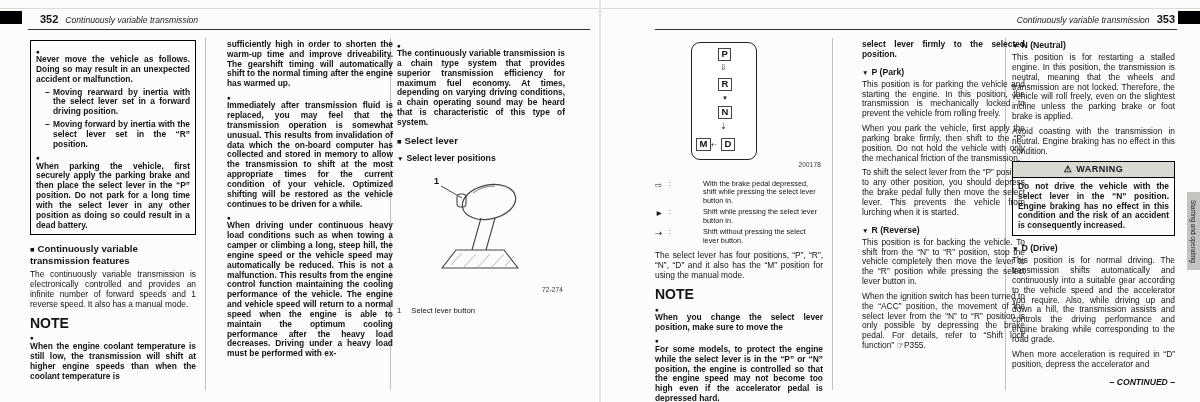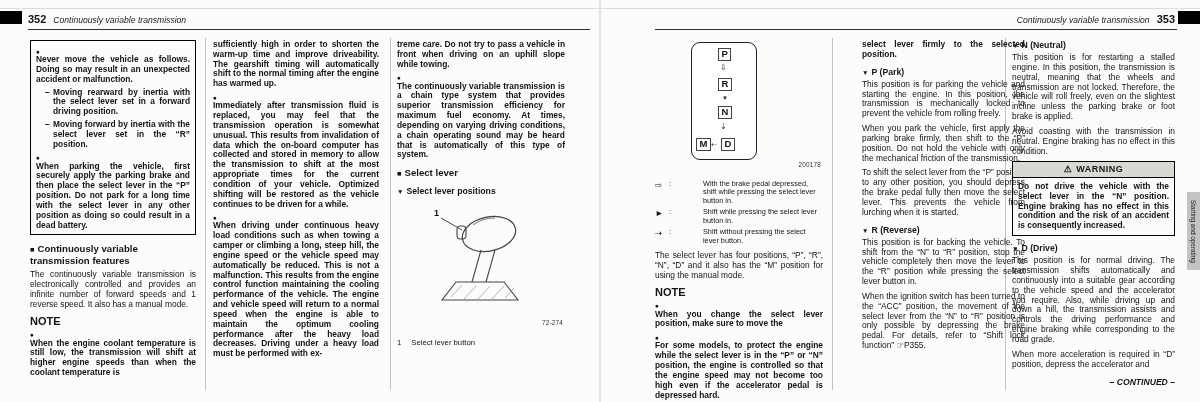--- a/index.html
+++ b/index.html
@@ -29,21 +29,21 @@
   .dash-item { display:flex; margin:0 0 3px 9px; font-weight:700; }
   .dash-marker { flex:0 0 8px; }
 
   .cont { font-weight:700; margin-bottom:3px; }
   .para { margin-bottom:5px; }
 
   .h2 { font-weight:700; font-size:9.6px; line-height:1.16; margin:7px 0 4px; text-align:left; }
   .h2 .mk { font-size:7.5px; margin-right:3px; }
   .h3 { font-weight:700; font-size:8.7px; margin:7px 0 3px; text-align:left; }
   .h3 .mk { font-size:6.5px; margin-right:3px; }
-  .note-label { font-weight:700; font-size:11px; margin:5px 0 2px; text-align:left; }
+  .note-label { font-weight:700; font-size:14px; margin:5px 0 2px; text-align:left; }
 
   .lever-fig { position:relative; height:130px; margin:4px 0 2px; }
   .fig-code { position:absolute; right:2px; bottom:4px; font-size:6.4px; color:#333; letter-spacing:0.2px; }
   .fig-caption { display:flex; gap:10px; font-size:7.7px; margin-top:8px; text-align:left; }
 
   .gate-fig { position:relative; height:132px; margin:4px 0 8px; }
   .gate-box { position:absolute; left:36px; top:2px; width:66px; height:118px; border:1.6px solid #222; border-radius:9px; background:#fff; }
   .gl { position:absolute; font-weight:700; font-size:9.5px; line-height:1.15; border:1px solid #444; padding:0 2.5px; background:#fff; }
   .ga { position:absolute; font-size:8px; line-height:1; color:#222; }
 
@@ -64,21 +64,21 @@
 </style>
 </head>
 <body>
 
 <div class="spread">
 
   <div class="top-edge"></div>
   <div class="corner left"></div>
   <div class="corner right"></div>
 
-  <div class="page-header" style="left:28px;">
+  <div class="page-header" style="left:40px;">
     <span class="pnum">352</span>
     <span class="ptitle">Continuously variable transmission</span>
   </div>
   <div class="hrule" style="left:28px; width:562px;"></div>
 
   <div class="page-header" style="left:655px; width:520px; justify-content:flex-end;">
     <span class="ptitle">Continuously variable transmission</span>
     <span class="pnum">353</span>
   </div>
   <div class="hrule" style="left:655px; width:522px;"></div>
@@ -114,37 +114,36 @@
     </div>
     <div class="para">The continuously variable transmission is electronically controlled and provides an infinite number of forward speeds and 1 reverse speed. It also has a manual mode.</div>
 
     <div class="note-label">NOTE</div>
     <div class="bullet-item">
       <span class="bullet-marker">●</span>
       <span class="bullet-text">When the engine coolant temperature is still low, the transmission will shift at higher engine speeds than when the coolant temperature is</span>
     </div>
   </div>
 
-  <div class="col" style="left:213px; width:166px;">
+  <div class="col" style="left:227px; width:166px;">
     <div class="cont">sufficiently high in order to shorten the warm-up time and improve driveability. The gearshift timing will automatically shift to the normal timing after the engine has warmed up.</div>
     <div class="bullet-item">
       <span class="bullet-marker">●</span>
       <span class="bullet-text">Immediately after transmission fluid is replaced, you may feel that the transmission operation is somewhat unusual. This results from invalidation of data which the on-board computer has collected and stored in memory to allow the transmission to shift at the most appropriate times for the current condition of your vehicle. Optimized shifting will be restored as the vehicle continues to be driven for a while.</span>
     </div>
     <div class="bullet-item">
       <span class="bullet-marker">●</span>
       <span class="bullet-text">When driving under continuous heavy load conditions such as when towing a camper or climbing a long, steep hill, the engine speed or the vehicle speed may automatically be reduced. This is not a malfunction. This results from the engine control function maintaining the cooling performance of the vehicle. The engine and vehicle speed will return to a normal speed when the engine is able to maintain the optimum cooling performance after the heavy load decreases. Driving under a heavy load must be performed with ex-</span>
     </div>
   </div>
 
   <div class="col" style="left:397px; width:168px;">
-    <div class="cont">treme care. Do not try to pass a vehicle in front when driving on an uphill slope while towing.</div>
-    <div class="bullet-item">
-      <span class="bullet-marker">●</span>
-      <span class="bullet-text">The continuously variable transmission is a chain type system that provides superior transmission efficiency for maximum fuel economy. At times, depending on varying driving conditions, a chain operating sound may be heard that is automatically of this type of system.</span>
+    <div class="bullet-item">
+      <span class="bullet-marker">●</span>
+      <span class="bullet-text">The continuously variable transmission is a chain type system that provides superior transmission efficiency for maximum fuel economy. At times, depending on varying driving conditions, a chain operating sound may be heard that is characteristic of this type of system.</span>
     </div>
 
     <div class="h2">
       <span class="mk">■</span><span>Select lever</span>
     </div>
     <div class="h3">
       <span class="mk">▼</span><span>Select lever positions</span>
     </div>
 
     <div class="lever-fig">

